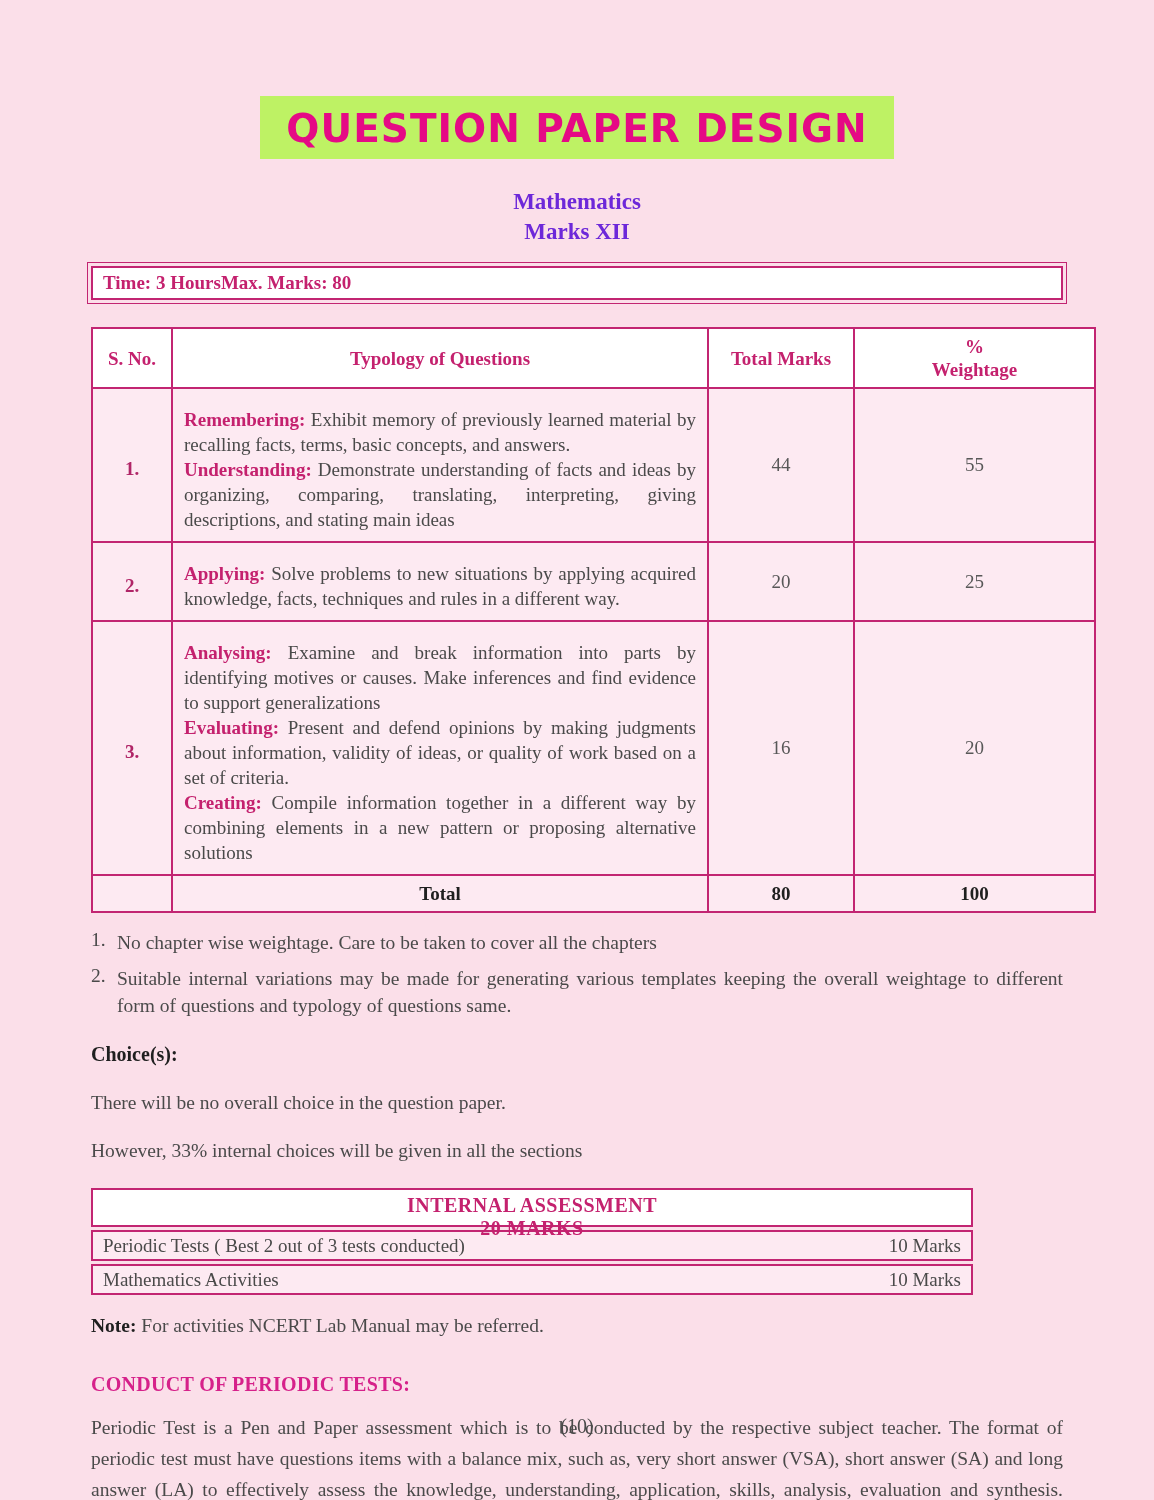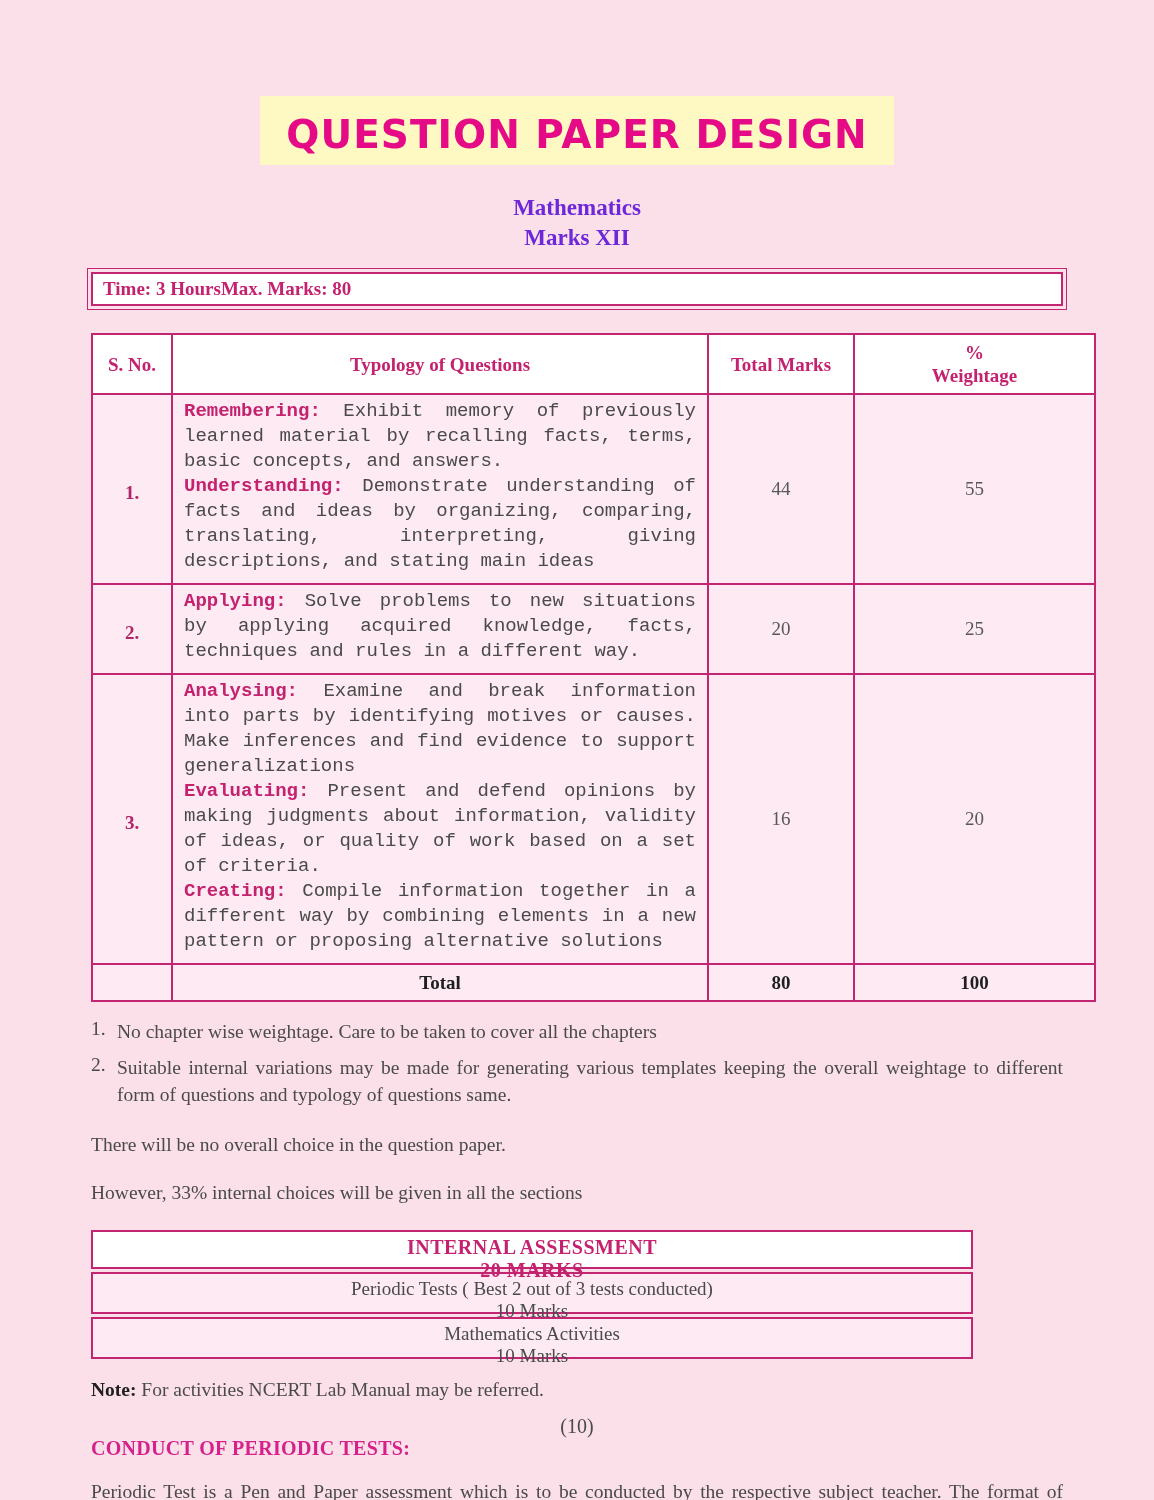--- a/index.html
+++ b/index.html
@@ -11,22 +11,22 @@
     color: #4a4a4a;
     overflow: hidden;
     position: relative;
   }
   .page { padding: 96px 91px 0 91px; }
 
   
   .banner-wrap { text-align: center; }
   .banner {
     display: inline-block;
-    background: #fef9c3;
-    padding: 16px 26px 8px 26px;
+    background: #bef264;
+    padding: 10px 26px 8px 26px;
     min-width: 597px;
   }
   .banner-text {
     font-family: "DejaVu Sans", sans-serif;
     font-weight: 800;
     font-size: 39px;
     letter-spacing: 1px;
     color: #e50a85;
     white-space: nowrap;
   }
@@ -69,21 +69,21 @@
     padding: 6px 4px;
     line-height: 23px;
   }
   table.typology td { background: #fdeaf2; }
   .col-sno { width: 80px; }
   .col-typ { width: 536px; }
   .col-tm  { width: 146px; }
   .col-wt  { width: 241px; }
   td.sno-cell { text-align: center; vertical-align: top; padding-top: 8px;
                 color: #b02567; font-weight: bold; }
-  td.typ-cell { padding: 4px 11px 9px 11px; font-family: Liberation Mono, monospace; }
+  td.typ-cell { padding: 18px 11px 9px 11px; }
   .seg { text-align: justify; line-height: 25px; color: #4a4a4a; }
   .seg .term { color: #c4216e; font-weight: bold; }
   td.num-cell { text-align: center; color: #585858; }
   tr.total-row td { height: 37px; }
   tr.total-row .total-label { text-align: center; font-weight: bold; color: #1f1f1f; }
   tr.total-row .num-cell { font-weight: bold; color: #1f1f1f; }
 
   
   .notes { margin-top: 16px; }
   .note-item { display: flex; margin-top: 9px; }
@@ -97,21 +97,21 @@
   .ia-table { margin-top: 26px; width: 882px; }
   .ia-row {
     border: 2.5px solid #c22572;
     display: flex;
     justify-content: space-between;
     align-items: center;
     padding: 4px 10px;
   }
   .ia-header { background: #ffffff; height: 39px; flex-direction: column; }
   .ia-header span { color: #c4216e; font-weight: bold; font-size: 20px; letter-spacing: 0.5px; }
-  .ia-body { background: #fdeaf2; margin-top: 3px; height: 42px; flex-direction: column; }
+  .ia-body { background: #fdeaf2; margin-top: 3px; height: 31px; }
   .ia-body span { color: #4a4a4a; font-size: 19px; }
 
   .note-line { margin-top: 20px; font-size: 19.5px; color: #4a4a4a; }
   .note-line .bold-black { font-weight: bold; color: #1f1f1f; }
 
   .conduct-heading { margin-top: 36px; font-size: 20px; font-weight: bold; color: #d6218a; letter-spacing: 0.3px; }
   .conduct-para {
     margin-top: 16px;
     font-size: 19.5px;
     line-height: 31px;
@@ -204,20 +204,21 @@
     <div class="note-item">
       <span class="note-num">1.</span>
       <span class="note-text">No chapter wise weightage. Care to be taken to cover all the chapters</span>
     </div>
     <div class="note-item">
       <span class="note-num">2.</span>
       <span class="note-text">Suitable internal variations may be made for generating various templates keeping the overall weightage to different form of questions and typology of questions same.</span>
     </div>
   </div>
 
+  <div class="choices-heading">Choice(s):</div>
   <div class="plain-line">There will be no overall choice in the question paper.</div>
   <div class="plain-line">However, 33% internal choices will be given in all the sections</div>
 
   <div class="ia-table">
     <div class="ia-row ia-header">
       <span>INTERNAL ASSESSMENT</span>
       <span>20 MARKS</span>
     </div>
     <div class="ia-row ia-body">
       <span>Periodic Tests ( Best 2 out of 3 tests conducted)</span>

